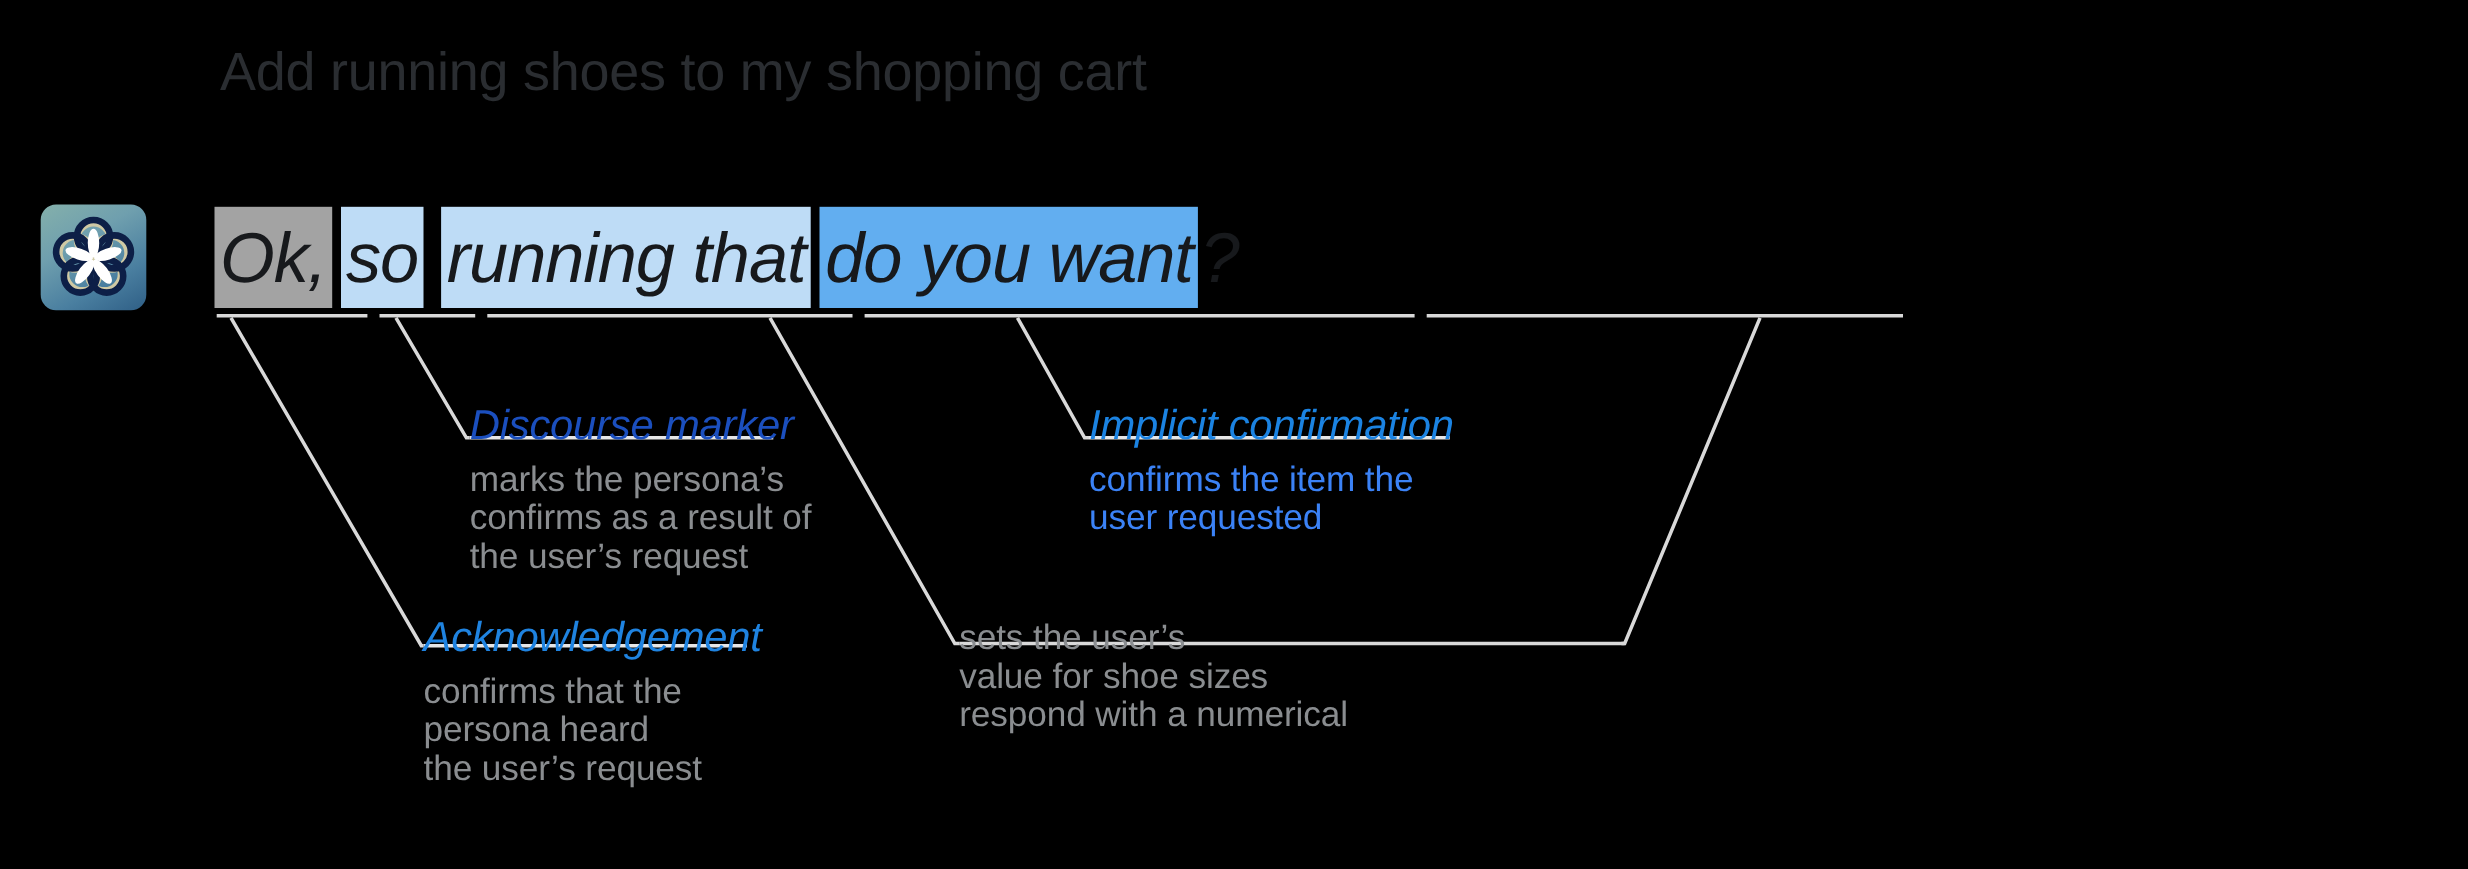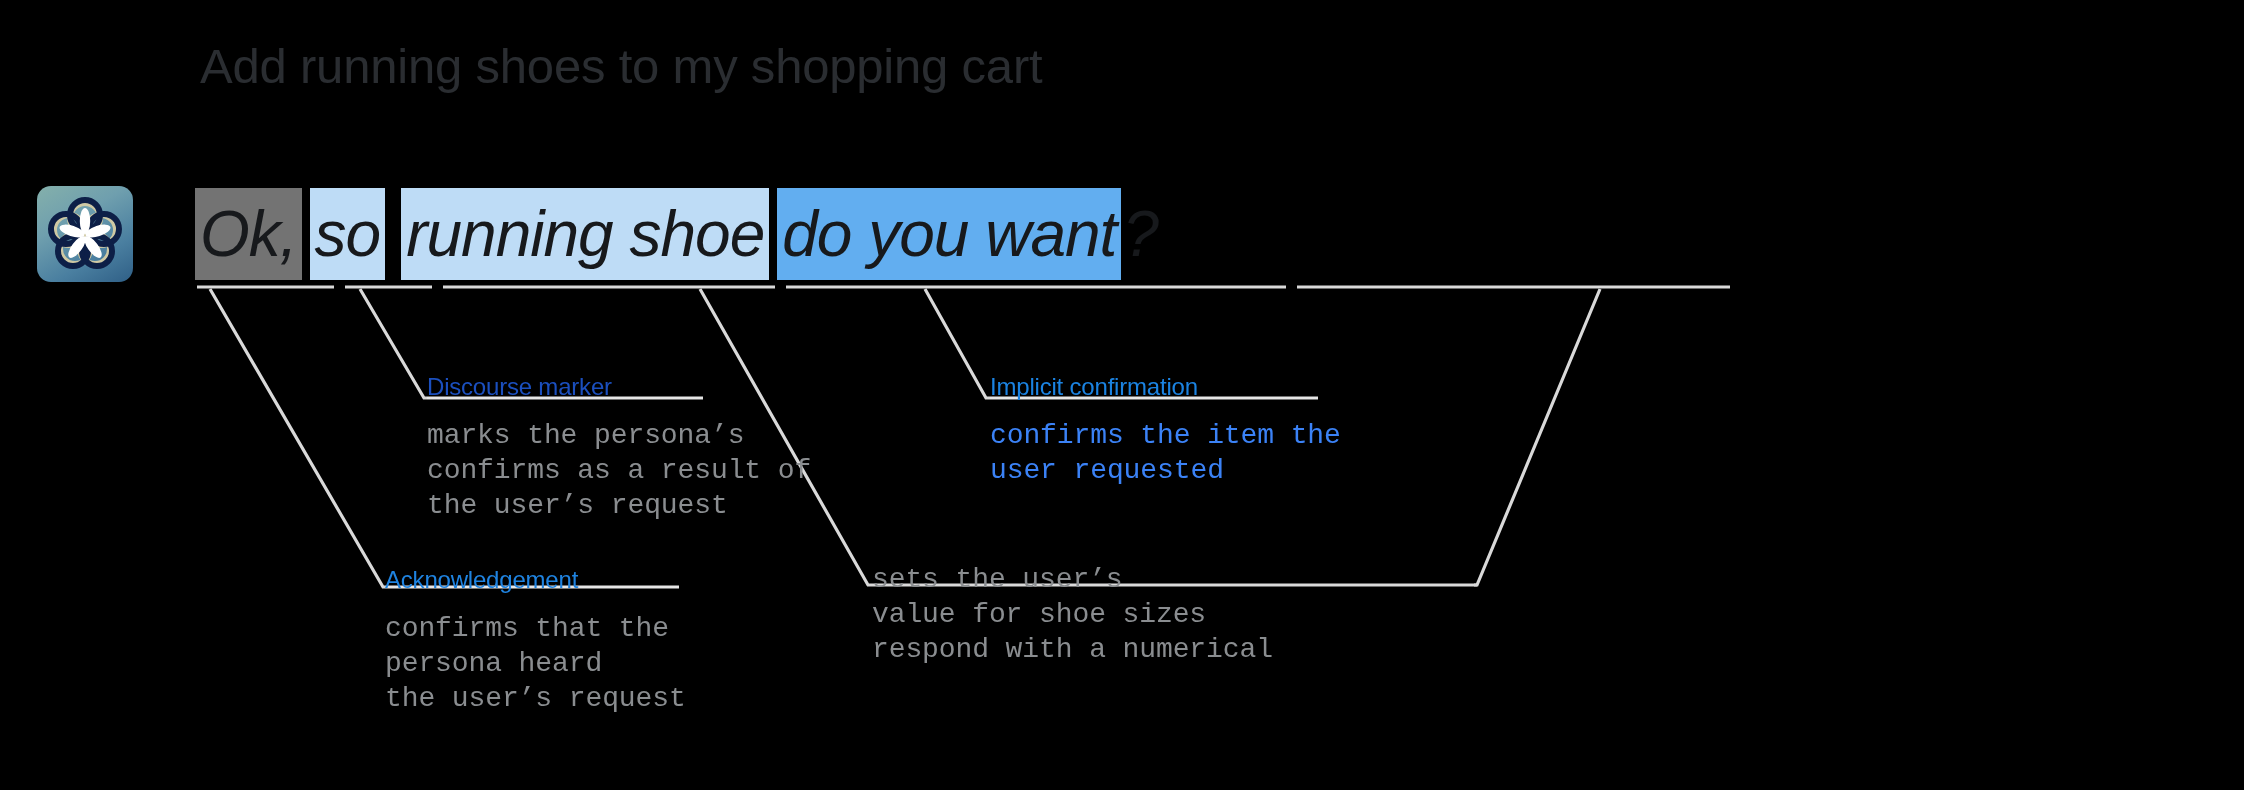--- a/index.html
+++ b/index.html
@@ -77,32 +77,32 @@
     width: 2244px; height: 790px;
     pointer-events: none;
   }
 
   
   .annot {
     position: absolute;
     white-space: nowrap;
   }
   .annot .hd {
-    font-size: 24px;
+    font-size: 38px;
     line-height: 34px;
     letter-spacing: -0.2px;
     padding-bottom: 3px;
+    font-style: italic;
   }
   .annot .body {
     margin-top: 11px;
-    font-size: 28px;
+    font-size: 32px;
     line-height: 35px;
     color: #8a8d90;
     letter-spacing: -0.1px;
-    font-family: Liberation Mono, monospace;
   }
   .annot .body div { white-space: nowrap; }
 
   #annot-discourse      { left: 427px; top: 370px; }
   #annot-discourse .hd  { color: #1b4fbe; }
   #annot-acknowledge    { left: 385px; top: 563px; }
   #annot-acknowledge .hd{ color: #1f83e0; }
   #annot-implicit       { left: 990px; top: 370px; }
   #annot-implicit .hd   { color: #1b83e2; }
   #annot-narrow         { left: 872px; top: 551px; }
@@ -137,26 +137,26 @@
           <ellipse cx="13" cy="-4" rx="5.2" ry="13" transform="rotate(72 13 -4)"></ellipse>
           <ellipse cx="8" cy="12" rx="5.2" ry="13" transform="rotate(144 8 12)"></ellipse>
           <ellipse cx="-8" cy="12" rx="5.2" ry="13" transform="rotate(216 -8 12)"></ellipse>
           <ellipse cx="-13" cy="-4" rx="5.2" ry="13" transform="rotate(288 -13 -4)"></ellipse>
         </g>
       </g>
     </svg>
   </div>
 
   <div id="utterance">
-    <span class="seg hl" id="seg-ok" style="background: #737373;">Ok,</span>
+    <span class="seg hl" id="seg-ok" style="background: #a3a3a3;">Ok,</span>
     <span class="seg gap"></span>
     <span class="seg hl" id="seg-so" style="background: rgb(190, 220, 246);">so</span>
     <span class="seg gap"></span>
     <span class="seg gap"></span>
-    <span class="seg hl" id="seg-running-shoes" style="background: rgb(190, 220, 246);">running shoe</span>
+    <span class="seg hl" id="seg-running-shoes" style="background: rgb(190, 220, 246);">running that</span>
     <span class="seg gap"></span>
     <span class="seg hl" id="seg-do-you-want" style="background: rgb(98, 174, 240);">do you want</span>
     <span class="seg plain" id="seg-qmark">?</span>
   </div>
 
   <svg id="leaders" viewBox="0 0 2244 790" xmlns="http://www.w3.org/2000/svg">
     <g stroke="#d9d9d9" stroke-width="3.2" fill="none" shape-rendering="geometricPrecision">
 
       <line x1="197" y1="287" x2="334" y2="287"></line>
       <line x1="345" y1="287" x2="432" y2="287"></line>

